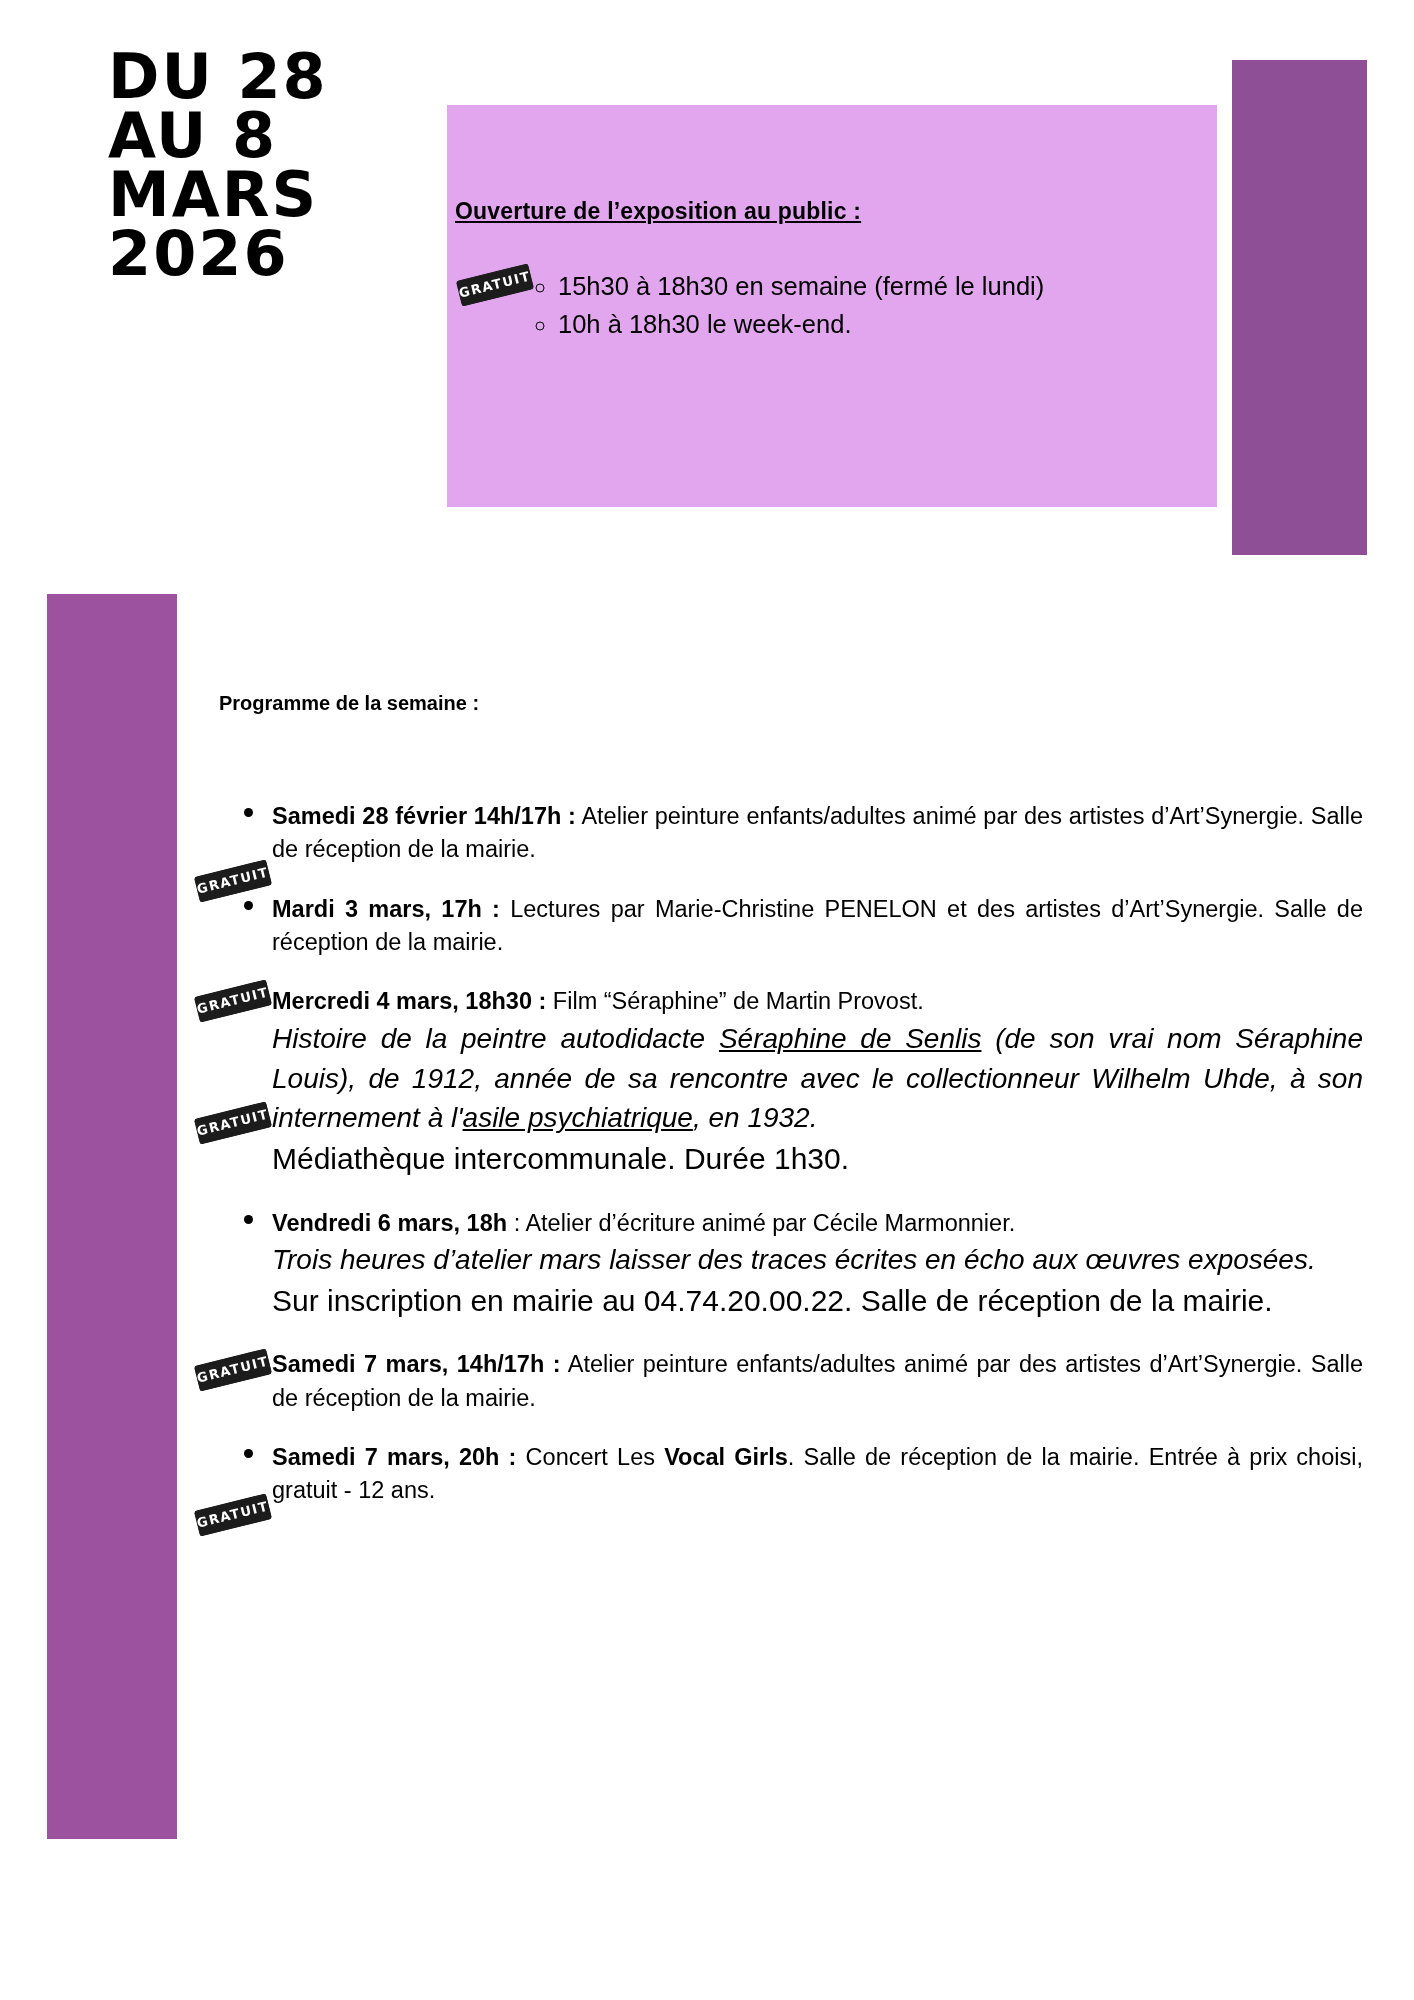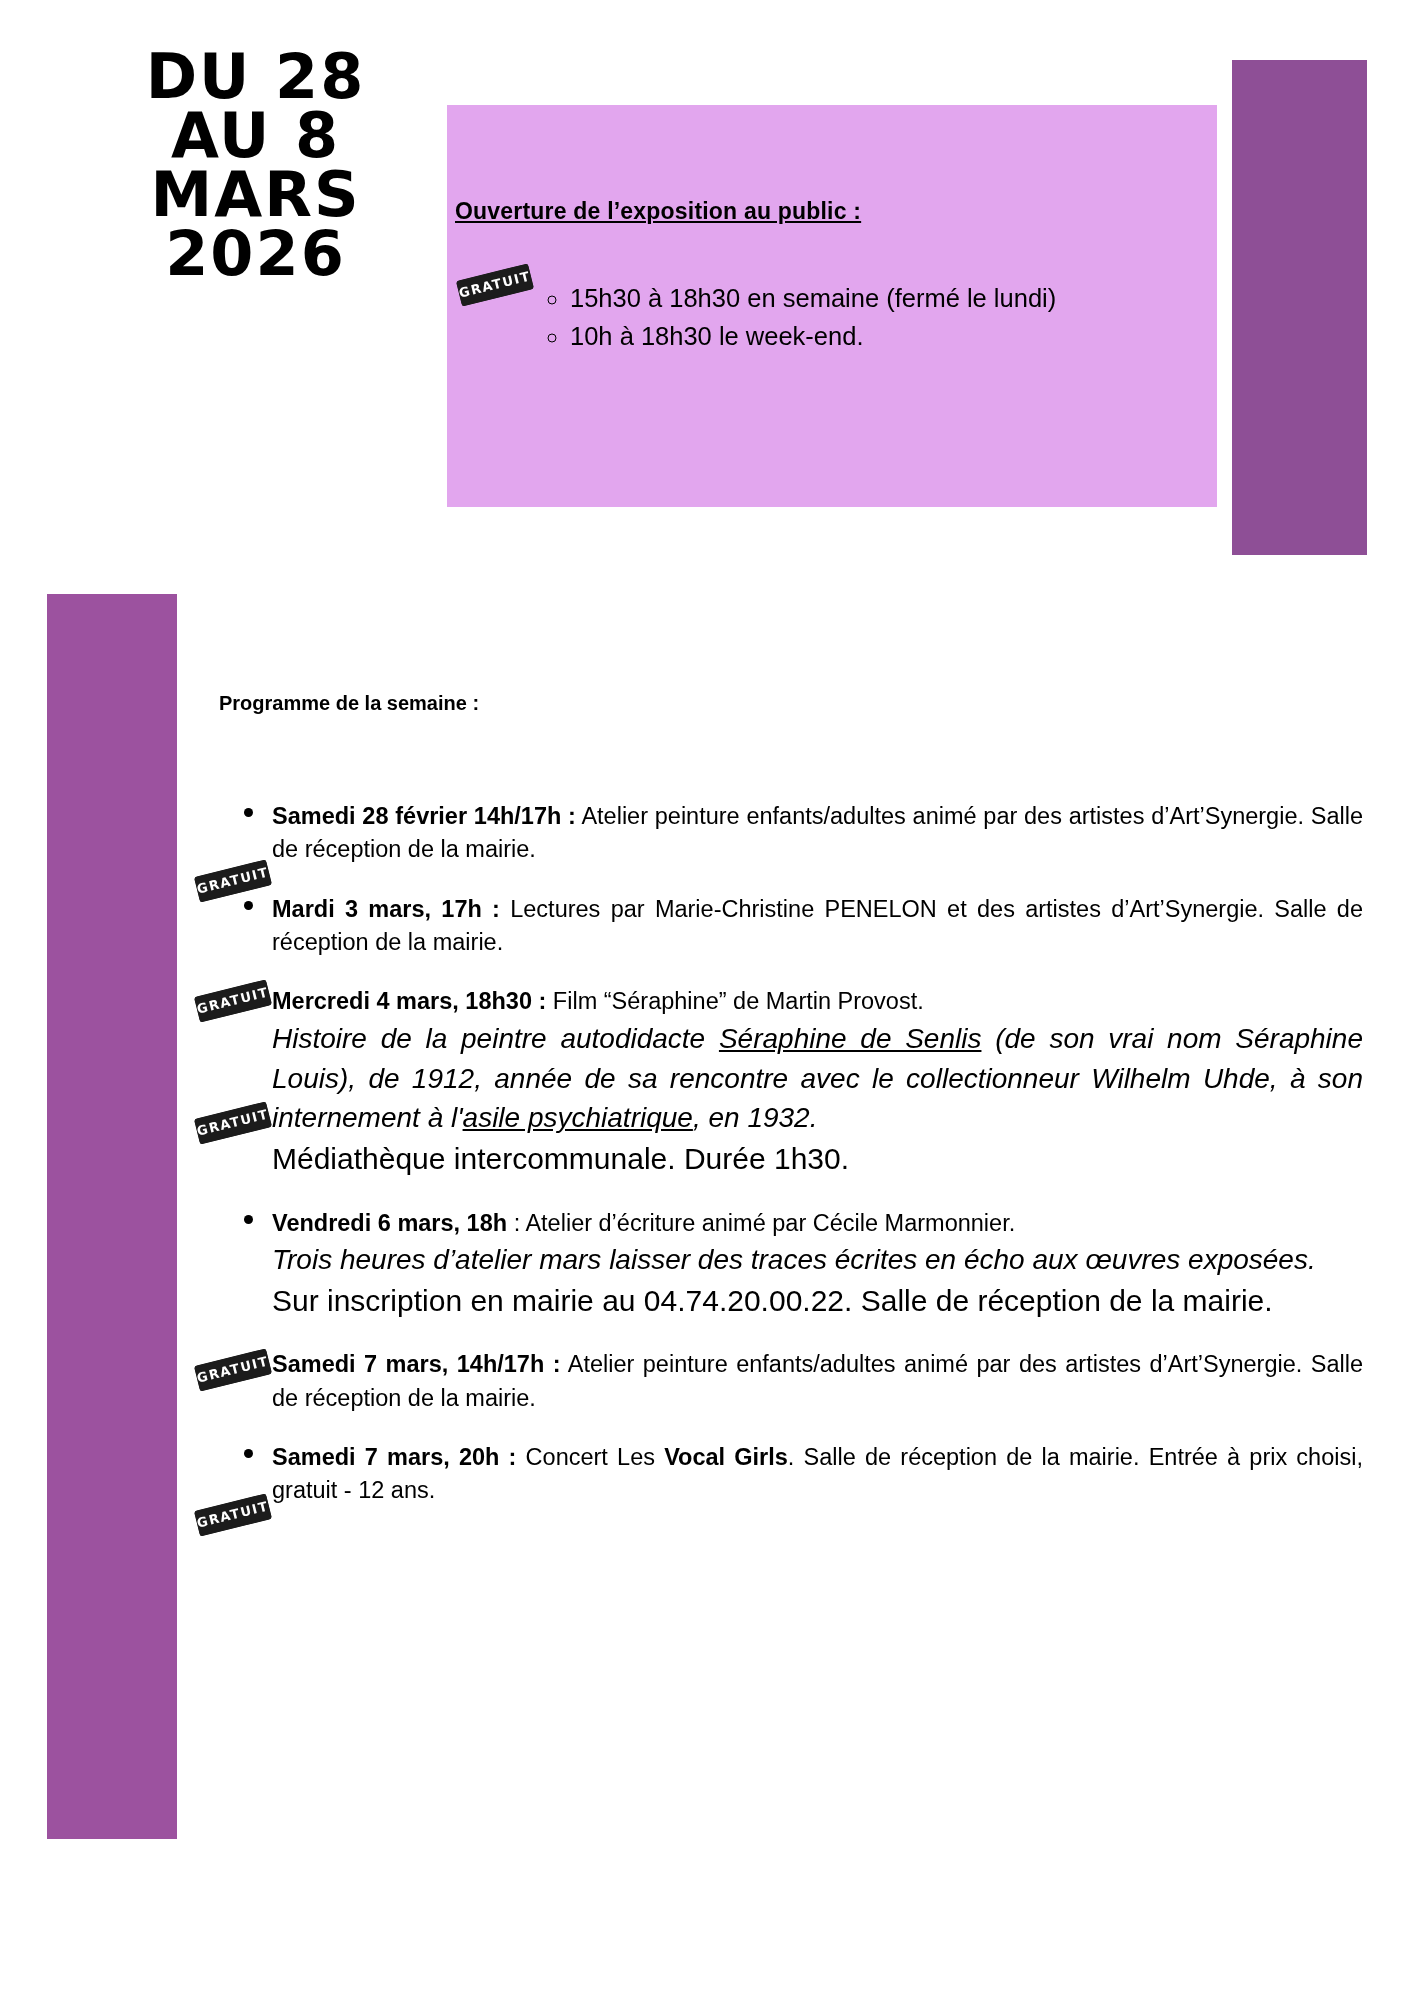--- a/index.html
+++ b/index.html
@@ -33,21 +33,21 @@
     height: 1245px;
     background: #9c529f;
   }
 
   
   .date-block {
     position: absolute;
     left: 108px;
     top: 48px;
     width: 295px;
-    text-align: center;
+    text-align: left;
     font-family: "DejaVu Sans", sans-serif;
     font-weight: 700;
     font-size: 62px;
     line-height: 0.95;
     letter-spacing: 2px;
     color: #000;
     text-transform: uppercase;
   }
   .date-block div { white-space: nowrap; }
 
@@ -67,21 +67,21 @@
     font-size: 23px;
     font-weight: 700;
     text-decoration: underline;
     letter-spacing: 0.2px;
   }
   .hours-list {
     position: absolute;
     left: 530px;
     top: 268px;
     width: 640px;
-    margin: 12px;
+    margin: 0;
     padding: 0 0 0 28px;
     list-style-type: circle;
     font-size: 25.5px;
     line-height: 1.42;
   }
   .hours-list li { margin-bottom: 2px; }
 
   
   .programme-title {
     position: absolute;

